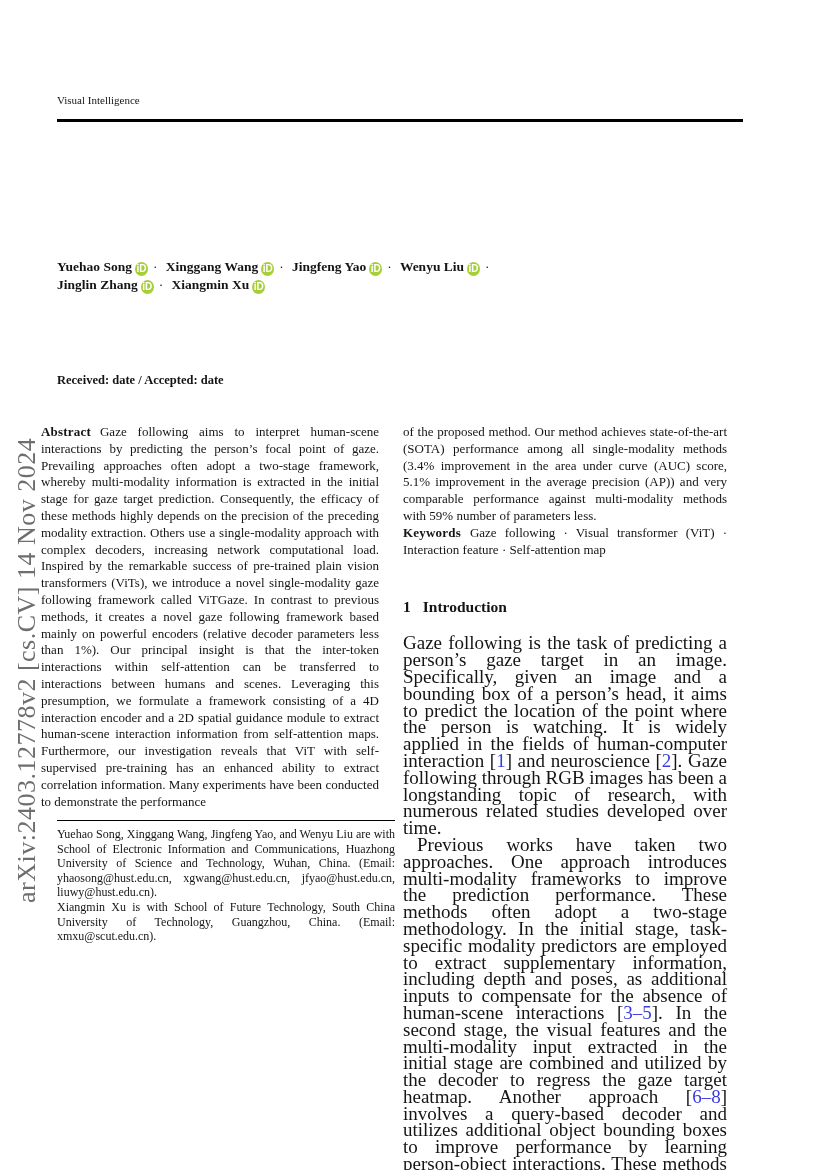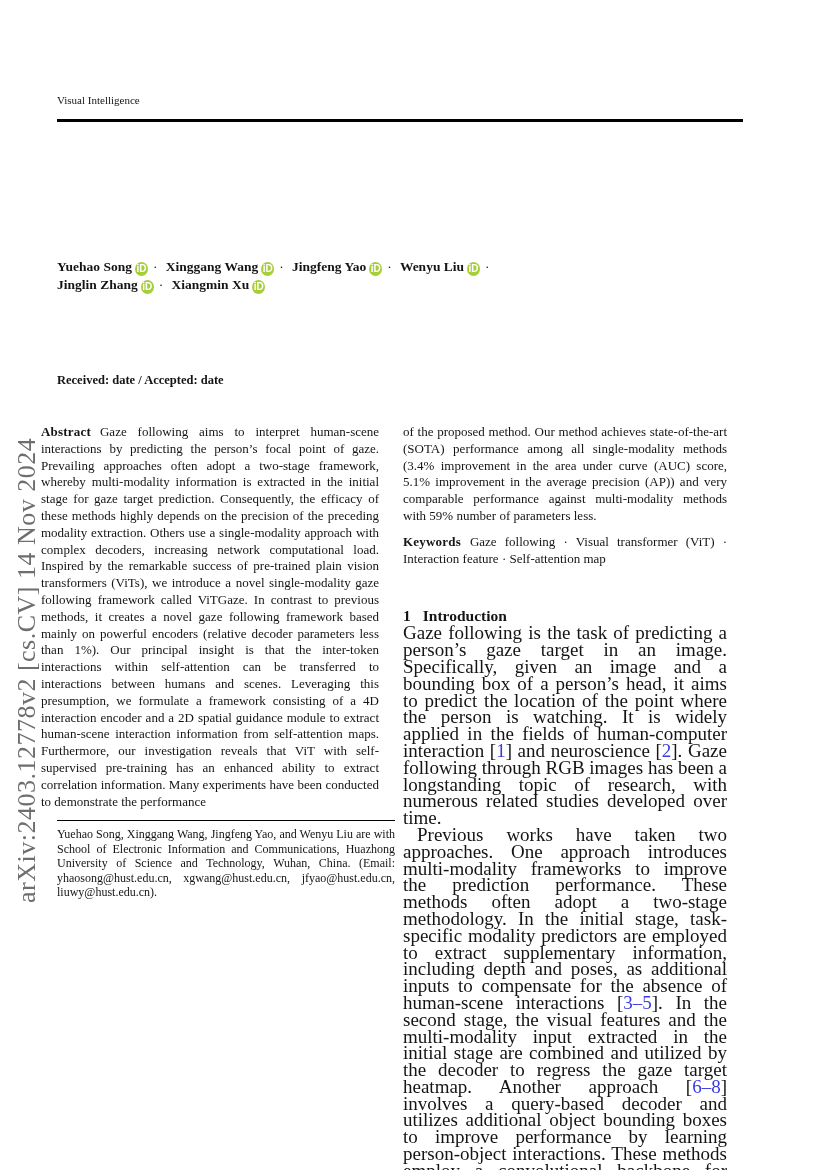--- a/index.html
+++ b/index.html
@@ -46,23 +46,23 @@
 
   .received{position:absolute;left:57px;top:373px;font-size:12.5px;font-weight:bold;}
 
   
   .columns{position:absolute;left:41px;top:424px;width:686px;display:flex;gap:24px;}
   .col-left{width:338px;}
   .col-right{width:324px;}
   .body-text{font-size:13px;line-height:16.8px;text-align:justify;}
   .body-text b{letter-spacing:0.2px;}
   .lbl{margin-right:9px;}
-  .keywords{margin-top:9px;}
+  .keywords{margin-top:0;}
   .cite{color:var(--cite);}
-  .section-heading{margin-top:40px;font-size:15.5px;font-weight:bold;}
+  .section-heading{margin-top:40px;margin-bottom:19px;font-size:15.5px;font-weight:bold;}
   .section-heading .sec-num{margin-right:12px;}
   .para{font-size:19px;line-height:16.8px;text-align:justify;}
   .para.indent{text-indent:14px;}
 
   
   .footnote{position:absolute;left:57px;top:820px;width:338px;}
   .footnote-rule{width:338px;height:1px;background:#000;margin-bottom:6px;}
   .footnote p{font-size:12px;line-height:14.6px;text-align:justify;}
 </style>
 </head>
@@ -90,16 +90,17 @@
       <h2 class="section-heading"><span class="sec-num">1</span><span>Introduction</span></h2>
       <p class="para"><span>Gaze following is the task of predicting a person’s gaze target in an image. Specifically, given an image and a bounding box of a person’s head, it aims to predict the location of the point where the person is watching. It is widely applied in the fields of human-computer interaction [</span><span class="cite">1</span><span>] and neuroscience [</span><span class="cite">2</span><span>]. Gaze following through RGB images has been a longstanding topic of research, with numerous related studies developed over time.</span></p>
       <p class="para indent"><span>Previous works have taken two approaches. One approach introduces multi-modality frameworks to improve the prediction performance. These methods often adopt a two-stage methodology. In the initial stage, task-specific modality predictors are employed to extract supplementary information, including depth and poses, as additional inputs to compensate for the absence of human-scene interactions [</span><span class="cite">3–5</span><span>]. In the second stage, the visual features and the multi-modality input extracted in the initial stage are combined and utilized by the decoder to regress the gaze target heatmap. Another approach [</span><span class="cite">6–8</span><span>] involves a query-based decoder and utilizes additional object bounding boxes to improve performance by learning person-object interactions. These methods employ a convolutional backbone for image</span></p>
     </div>
   </div>
 
   <div class="footnote">
     <div class="footnote-rule"></div>
     <div>
         <p>Yuehao Song, Xinggang Wang, Jingfeng Yao, and Wenyu Liu are with School of Electronic Information and Communications, Huazhong University of Science and Technology, Wuhan, China. (Email: yhaosong@hust.edu.cn, xgwang@hust.edu.cn, jfyao@hust.edu.cn, liuwy@hust.edu.cn).</p>
+        <p>Xiangmin Xu is with School of Future Technology, South China University of Technology, Guangzhou, China. (Email: xmxu@scut.edu.cn).</p>
       </div>
   </div>
 
 </div>
 
 </body></html>

